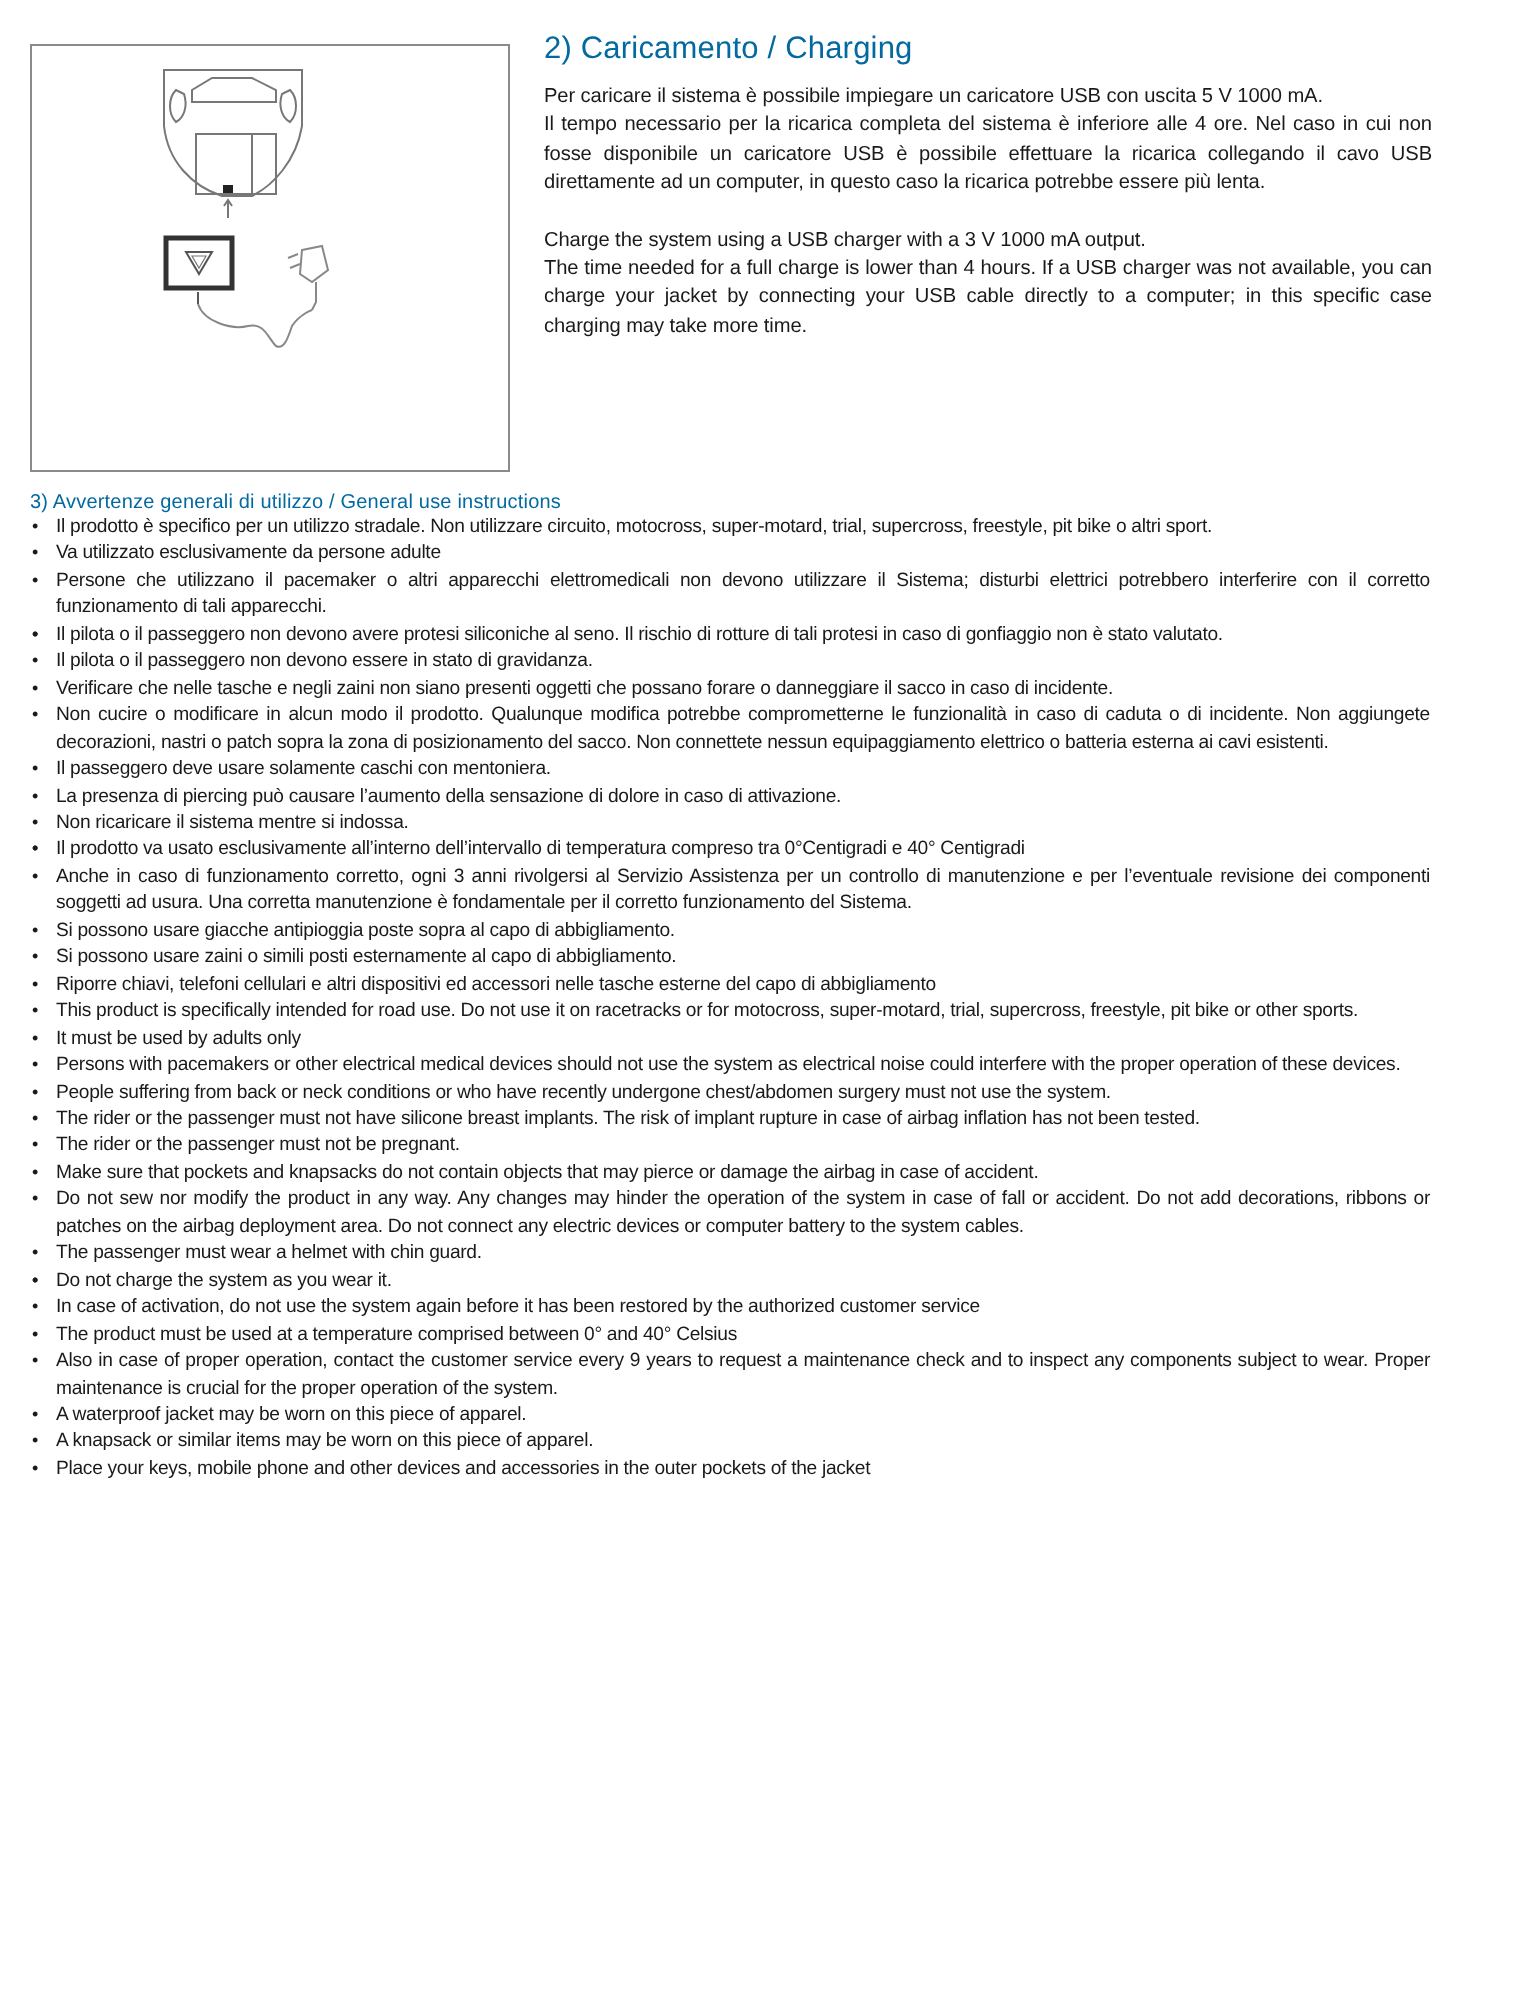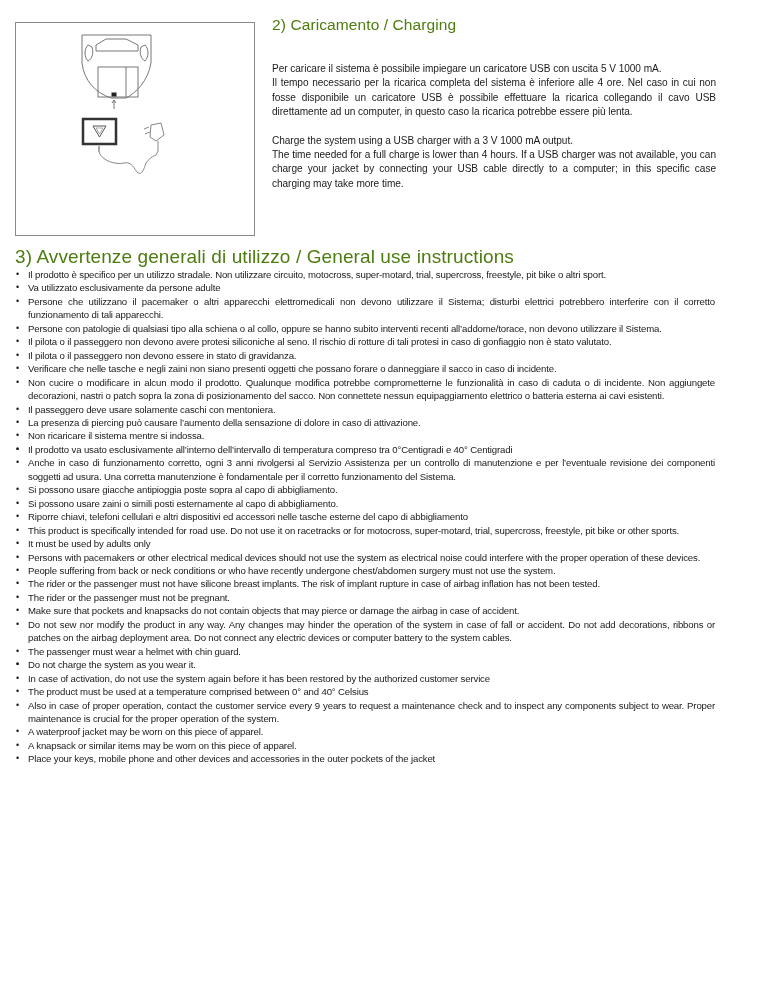--- a/index.html
+++ b/index.html
@@ -9,34 +9,34 @@
     }
     .figure-box {
       position: absolute; left: 15px; top: 22px; width: 240px; height: 214px;
       border: 1px solid #8a8a8a; box-sizing: border-box; background: #fff;
     }
     .figure-box svg { position: absolute; left: 0; top: 0; }
     .charging {
       position: absolute; left: 272px; top: 16px; width: 444px;
     }
     .section-title {
-      font-size: 15px; font-weight: normal; margin: 0; color: #4d7c0f;
+      font-size: 15px; font-weight: normal; margin: 0; color: #0369a1;
       letter-spacing: 0.1px;
     }
     .charging .section-title { font-size: 15.5px; }
     .charging p {
       font-size: 10.1px; line-height: 14.4px; margin: 0; text-align: justify;
       letter-spacing: -0.05px;
     }
-    .charging .p-it { margin-top: 28px; }
+    .charging .p-it { margin-top: 8px; }
     .charging .p-en { margin-top: 14px; }
     .general {
       position: absolute; left: 15px; top: 246px; width: 700px;
     }
-    .general .section-title { font-size: 19px; }
+    .general .section-title { font-size: 10px; }
     ul.bullets {
       list-style: none; margin: 0; padding: 0;
     }
     ul.bullets li {
       position: relative; padding-left: 13px;
       font-size: 9.6px; line-height: 13.45px; text-align: justify;
       letter-spacing: -0.15px;
     }
     ul.bullets li .dot {
       position: absolute; left: 1px; top: 0; font-size: 9px;
@@ -90,21 +90,21 @@
     <span>The time needed for a full charge is lower than 4 hours. If a USB charger was not available, you can charge your jacket by connecting your USB cable directly to a computer; in this specific case charging may take more time.</span>
   </p>
 </section>
 
 <section class="general">
   <h2 class="section-title">3) Avvertenze generali di utilizzo / General use instructions</h2>
   <ul class="bullets list-it" id="list-it">
       <li><span class="dot">•</span><span>Il prodotto è specifico per un utilizzo stradale. Non utilizzare circuito, motocross, super-motard, trial, supercross, freestyle, pit bike o altri sport.</span></li>
       <li><span class="dot">•</span><span>Va utilizzato esclusivamente da persone adulte</span></li>
       <li><span class="dot">•</span><span>Persone che utilizzano il pacemaker o altri apparecchi elettromedicali non devono utilizzare il Sistema; disturbi elettrici potrebbero interferire con il corretto funzionamento di tali apparecchi.</span></li>
-      <li><span class="dot">•</span><span>Persone con patologie di qualsiasi tipo alla schiena o al collo, oppure se hanno subito interventi recenti all’addome/torace, non devono utilizzare il Sistema.</span></li>
+      <li><span class="dot">•</span></li>
       <li><span class="dot">•</span><span>Il pilota o il passeggero non devono avere protesi siliconiche al seno. Il rischio di rotture di tali protesi in caso di gonfiaggio non è stato valutato.</span></li>
       <li><span class="dot">•</span><span>Il pilota o il passeggero non devono essere in stato di gravidanza.</span></li>
       <li><span class="dot">•</span><span>Verificare che nelle tasche e negli zaini non siano presenti oggetti che possano forare o danneggiare il sacco in caso di incidente.</span></li>
       <li><span class="dot">•</span><span>Non cucire o modificare in alcun modo il prodotto. Qualunque modifica potrebbe comprometterne le funzionalità in caso di caduta o di incidente. Non aggiungete decorazioni, nastri o patch sopra la zona di posizionamento del sacco. Non connettete nessun equipaggiamento elettrico o batteria esterna ai cavi esistenti.</span></li>
       <li><span class="dot">•</span><span>Il passeggero deve usare solamente caschi con mentoniera.</span></li>
       <li><span class="dot">•</span><span>La presenza di piercing può causare l’aumento della sensazione di dolore in caso di attivazione.</span></li>
       <li><span class="dot">•</span><span>Non ricaricare il sistema mentre si indossa.</span></li>
       <li><span class="dot">•</span></li>
       <li><span class="dot">•</span><span>Il prodotto va usato esclusivamente all’interno dell’intervallo di temperatura compreso tra 0°Centigradi e 40° Centigradi</span></li>
       <li><span class="dot">•</span><span>Anche in caso di funzionamento corretto, ogni 3 anni rivolgersi al Servizio Assistenza per un controllo di manutenzione e per l’eventuale revisione dei componenti soggetti ad usura. Una corretta manutenzione è fondamentale per il corretto funzionamento del Sistema.</span></li>

